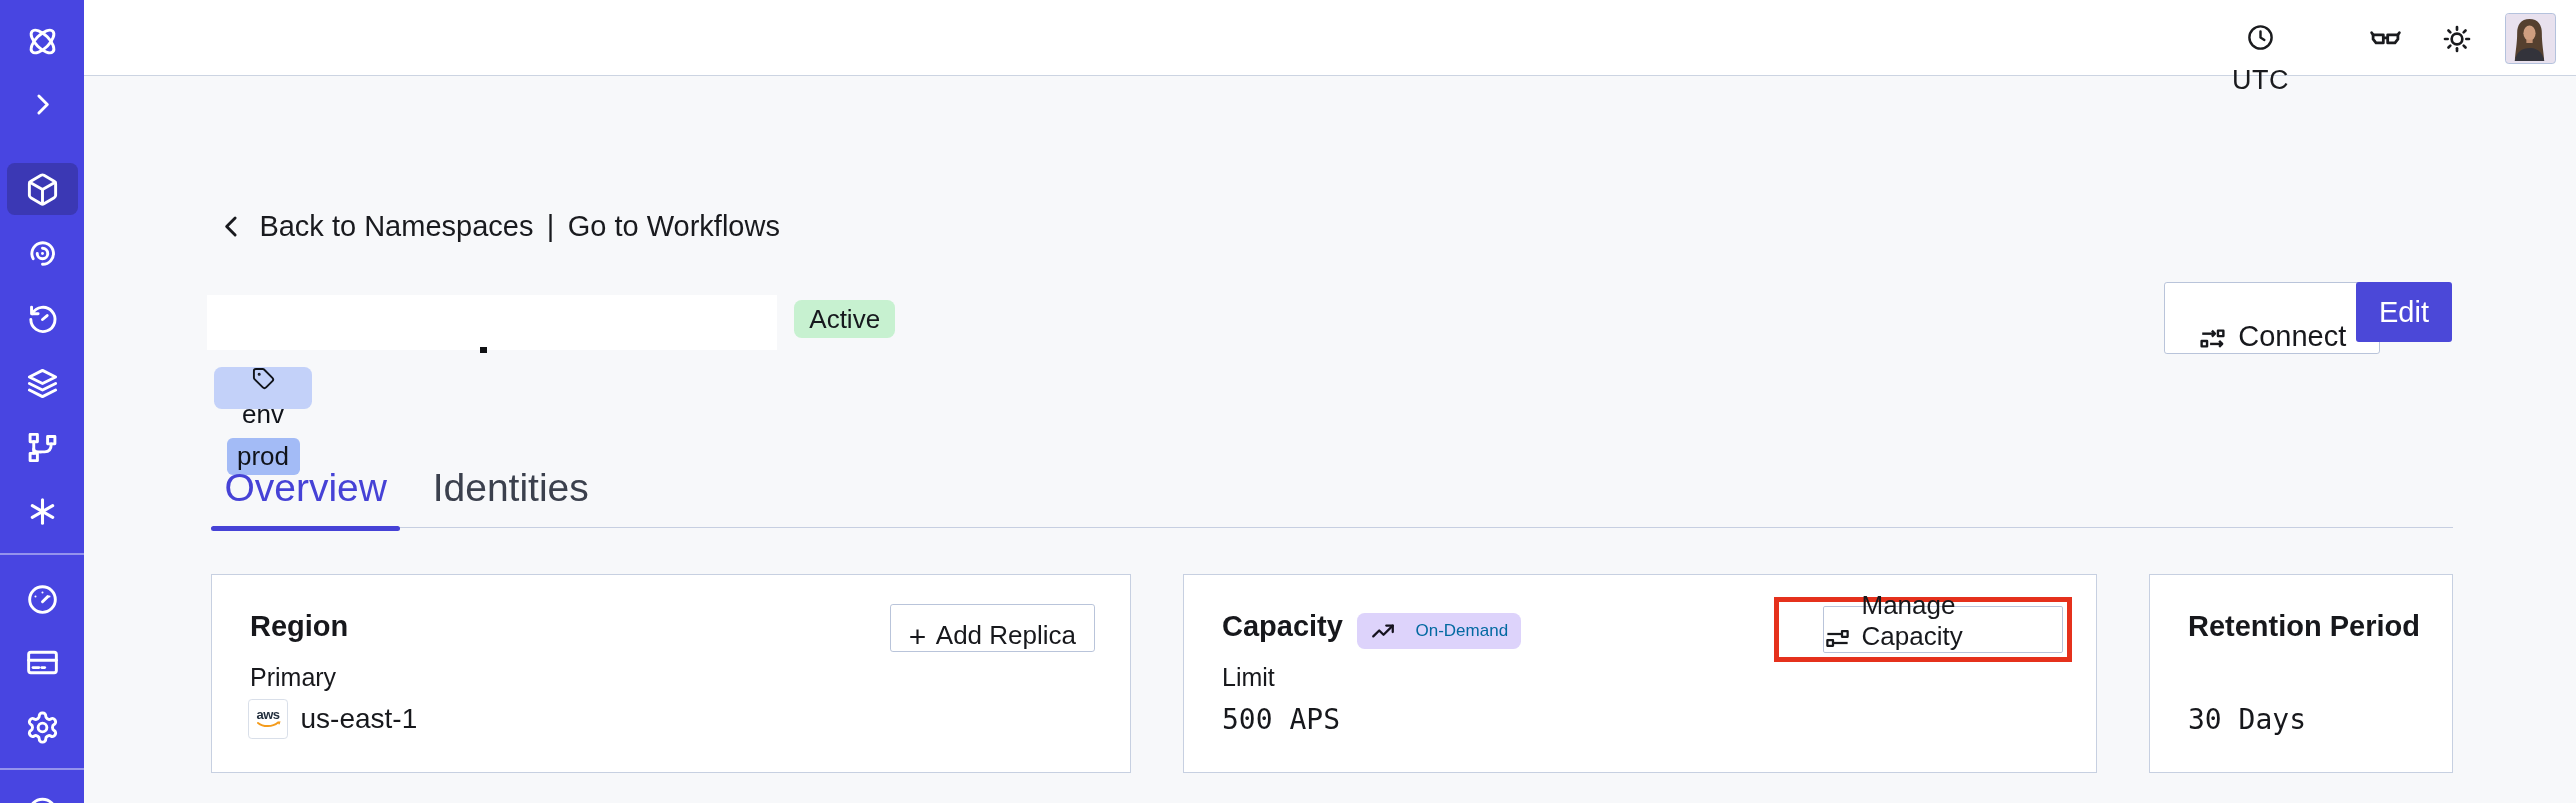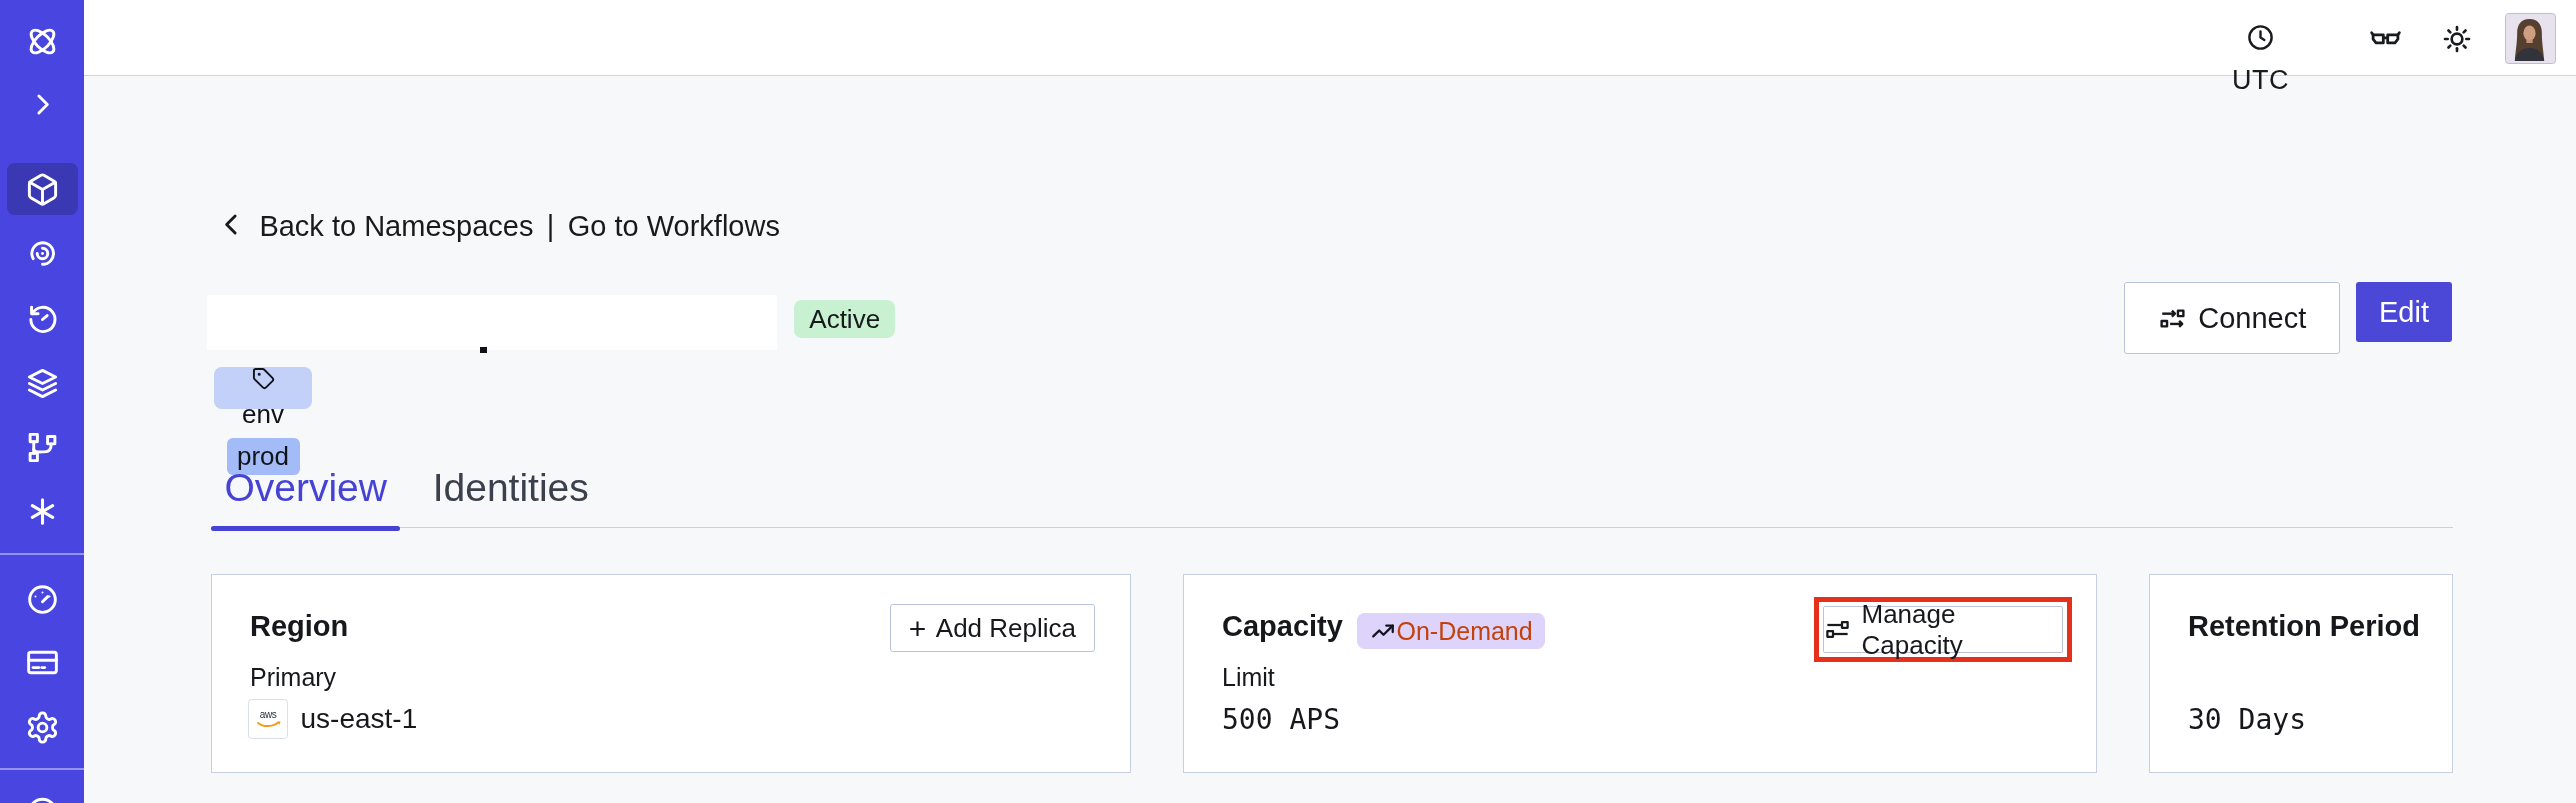--- a/index.html
+++ b/index.html
@@ -36,21 +36,21 @@
   .tb-item { position:absolute; color:#1a1b1e;flex-direction:column; }
   .tz { display:flex; align-items:center; gap:12.5px; left:2148px; top:23px; }
   .tz-label { font-size:27px; font-weight:500; letter-spacing:0.5px; }
   .avatar {
     position:absolute; left:2421px; top:13.4px; width:51px; height:51px;
     border:1.9px solid #b4c2dd; border-radius:3.8px; background:#e8e1ee; overflow:hidden; cursor:pointer;
   }
 
   
   .breadcrumb {
-    position:absolute; left:217px; top:210px; display:flex; align-items:flex-start; gap:13.4px;
+    position:absolute; left:217px; top:210px; display:flex; align-items:center; gap:13.4px;
     font-size:29px; font-weight:500; color:#191a1e;
   }
   .breadcrumb .bc-link { cursor:pointer; }
   .bc-sep { color:#191a1e; }
 
   .title-redacted { position:absolute; left:207px; top:295px; width:570px; height:55px; background:#ffffff; }
   .title-artifact { position:absolute; left:480px; top:347px; width:6.7px; height:5.8px; background:#101114; }
 
   .status-badge {
     position:absolute; left:794px; top:300px; height:38px; padding:0 15.3px;
@@ -61,23 +61,23 @@
   .tag-chip {
     position:absolute; left:214px; top:367px; height:42px; padding:0 12.5px;
     background:var(--tag-outer,#c3d1f9); border-radius:7.7px;
     display:flex; align-items:center; gap:8.6px; font-size:26px; color:#10131a;flex-direction:column;
   }
   .tag-inner {
     background:var(--tag-inner,#a3bbf6); border-radius:5.8px; padding:2.9px 10.5px;
   }
 
   .btn {
-    display:flex; align-items:center; justify-content:center; gap:11.5px;
+    display:flex; align-items:flex-end; justify-content:center; gap:11.5px;
     background:#fff; border:1.9px solid var(--button-border,#b9c4da); border-radius:2.9px;
-    cursor:pointer; color:#17181c;
+    cursor:pointer; color:#17181c;margin-left:40px;
   }
   .connect-btn { position:absolute; left:2124px; top:282px; width:216px; height:72px; font-size:29px; }
   .edit-btn {
     position:absolute; left:2356px; top:282px; width:96px; height:60px;
     background:var(--edit-bg,#4b48d8); color:#fff; font-size:29px; border:none; border-radius:2.9px;
     display:flex; align-items:center; justify-content:center; cursor:pointer;
   }
 
   
   .tabs {
@@ -111,27 +111,27 @@
   }
 
   .add-replica-btn { position:absolute; right:35px; top:29px; height:48px; padding:0 18px; font-size:26px; gap:9.6px; }
   .plus-glyph { font-size:30px; font-weight:400; line-height:29px; }
 
   .region-row { position:absolute; left:36px; top:124px; display:flex; align-items:center; gap:12.5px; }
   .aws-badge {
     width:40px; height:40px; background:#fff; border:1.9px solid #d9dfe9; border-radius:3.8px;
     display:flex; flex-direction:column; align-items:center; justify-content:center;
   }
-  .aws-word { font-size:10px; font-weight:400; color:#232f3e; letter-spacing:-0.5px; line-height:13.4px; }
+  .aws-word { font-size:13px; font-weight:700; color:#232f3e; letter-spacing:-0.5px; line-height:13.4px; }
   .region-value { font-size:28px; color:#17181c; }
 
   .ondemand-badge {
     position:absolute; left:173px; top:38px; height:36px; padding:0 12.5px;
     background:var(--lavender,#ddd3fb); border-radius:7.7px;
-    display:flex; align-items:center; gap:1px; font-size:25px; color:#c2410c;
+    display:flex; align-items:center; gap:20px; font-size:17px; color:#0369a1;
   }
 
   .red-box {
     position:absolute; right:24px; top:22px;
     border:5.8px solid var(--highlight-red,#e5311c); padding:4px; background:transparent;
   }
   .manage-btn { width:240px; height:47px; font-size:26px; gap:10.5px; border-radius:1.9px; }
 
   .icon { flex:none; }
 </style>

